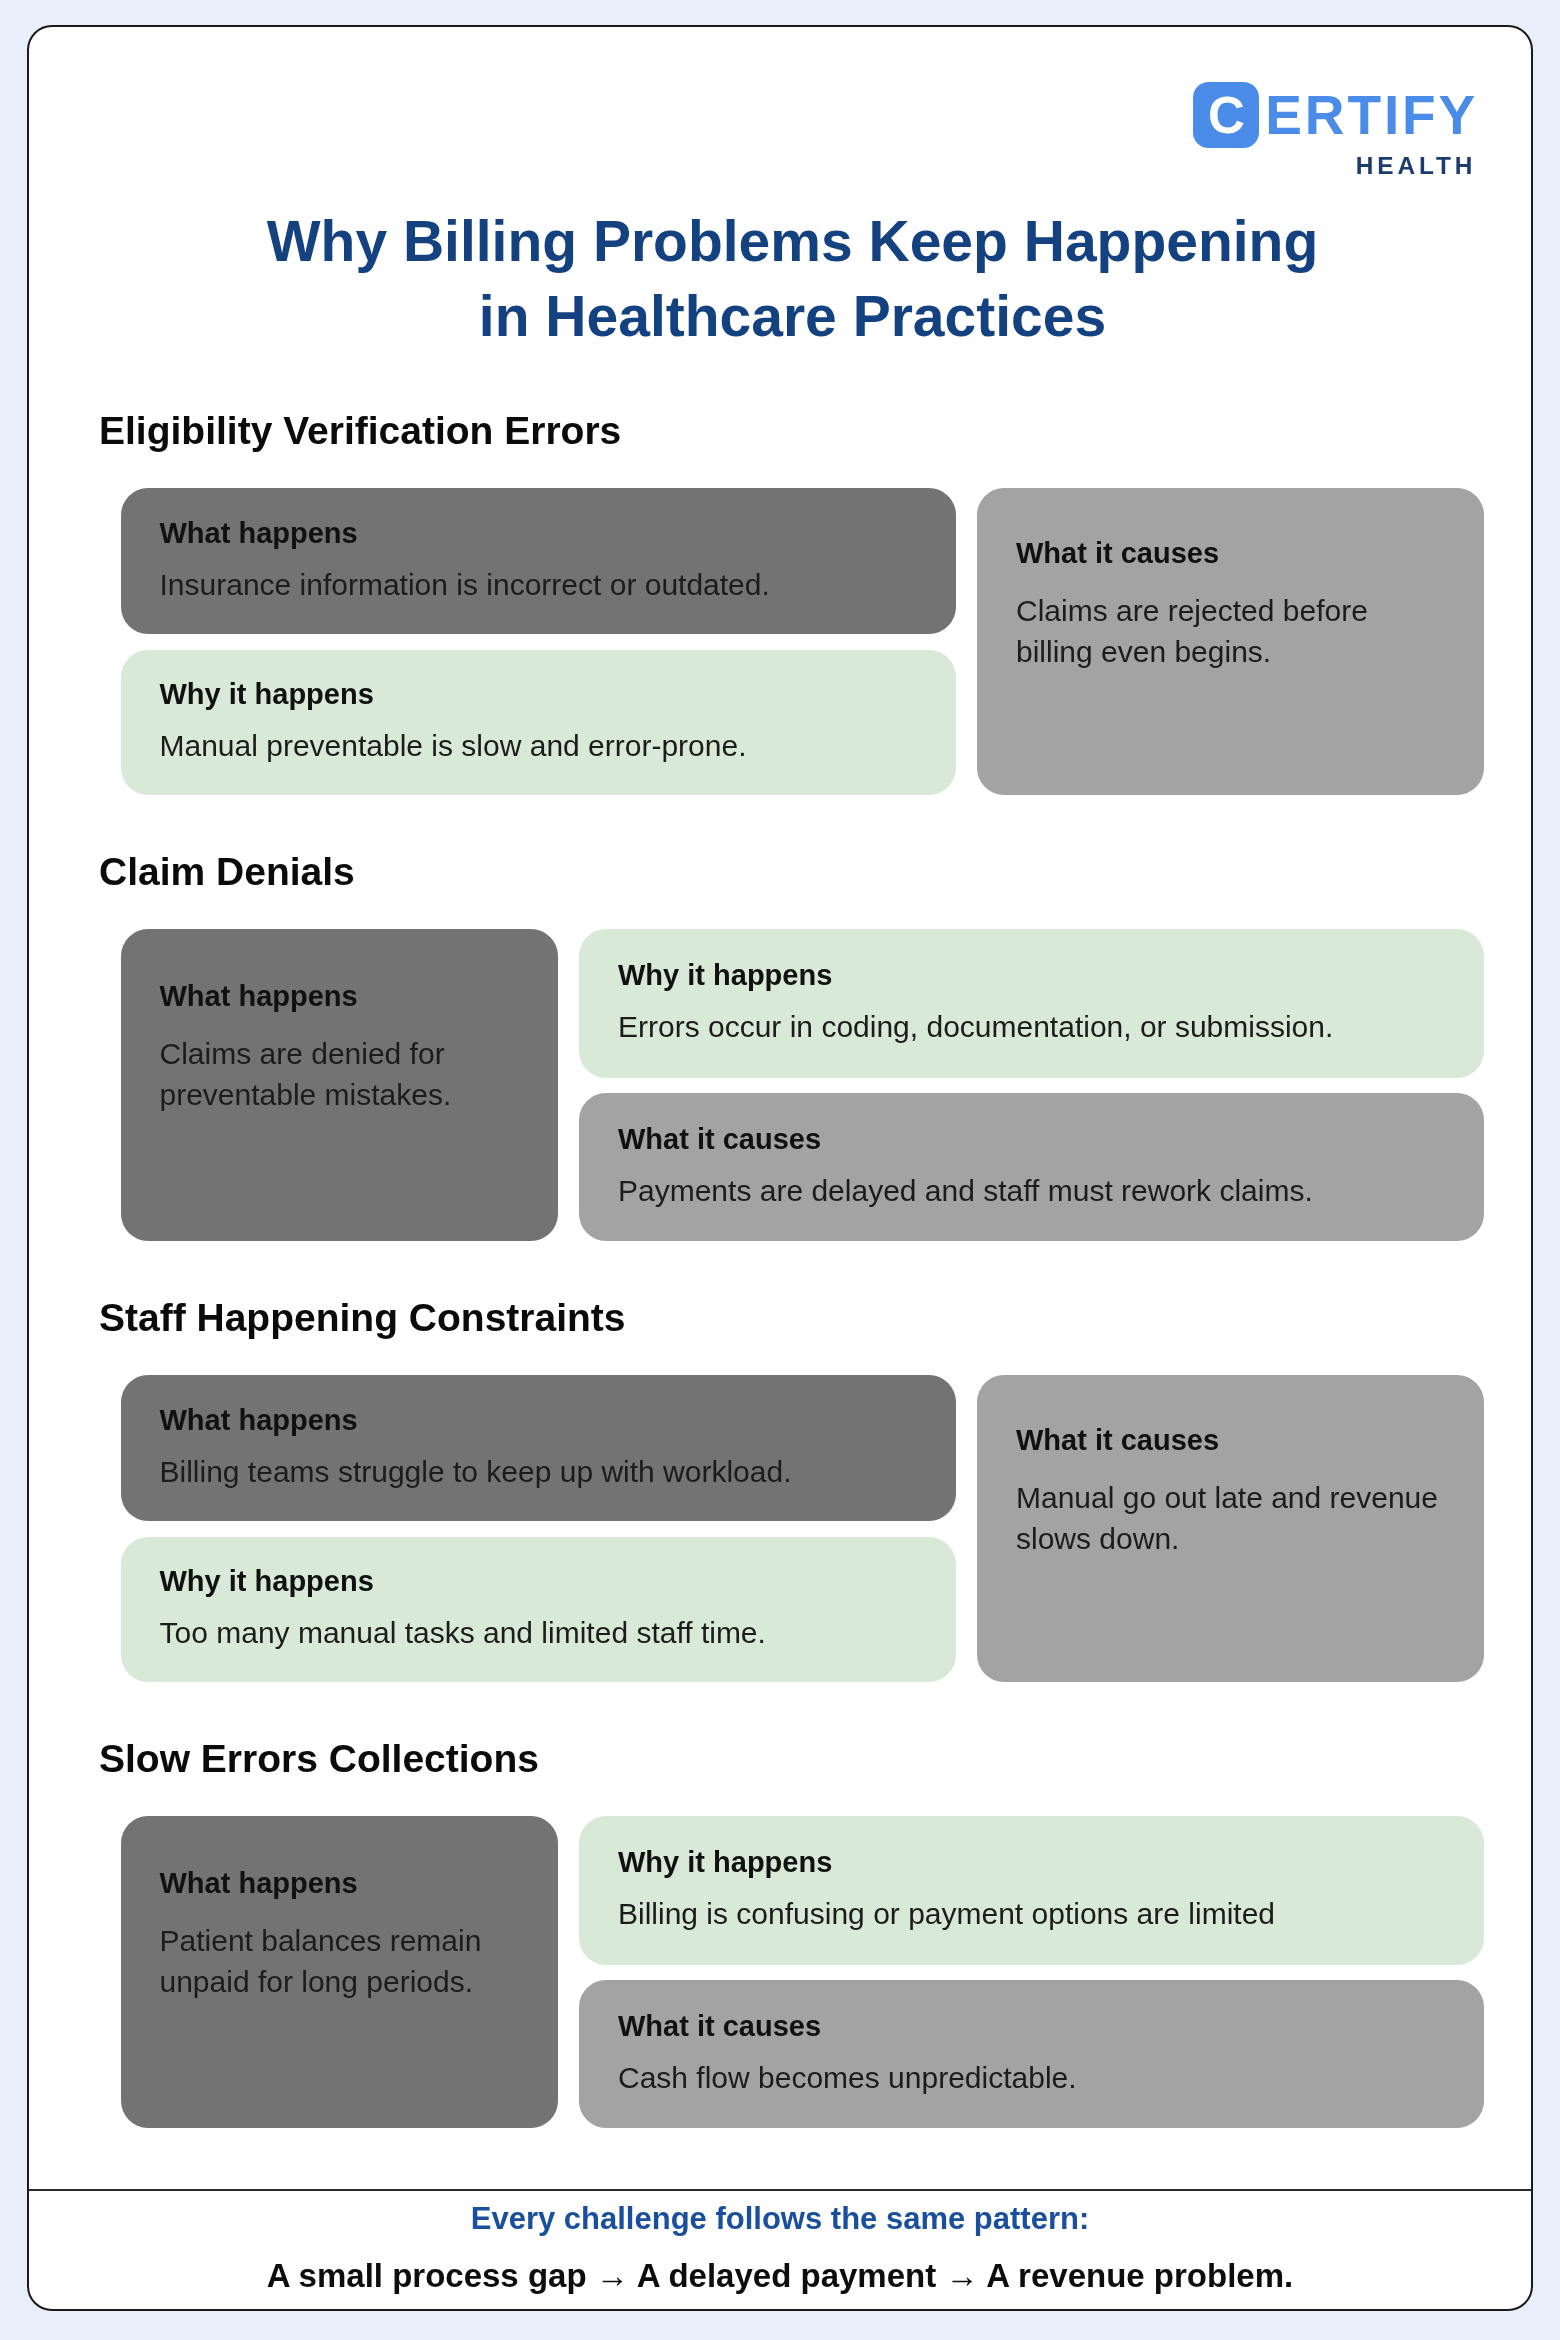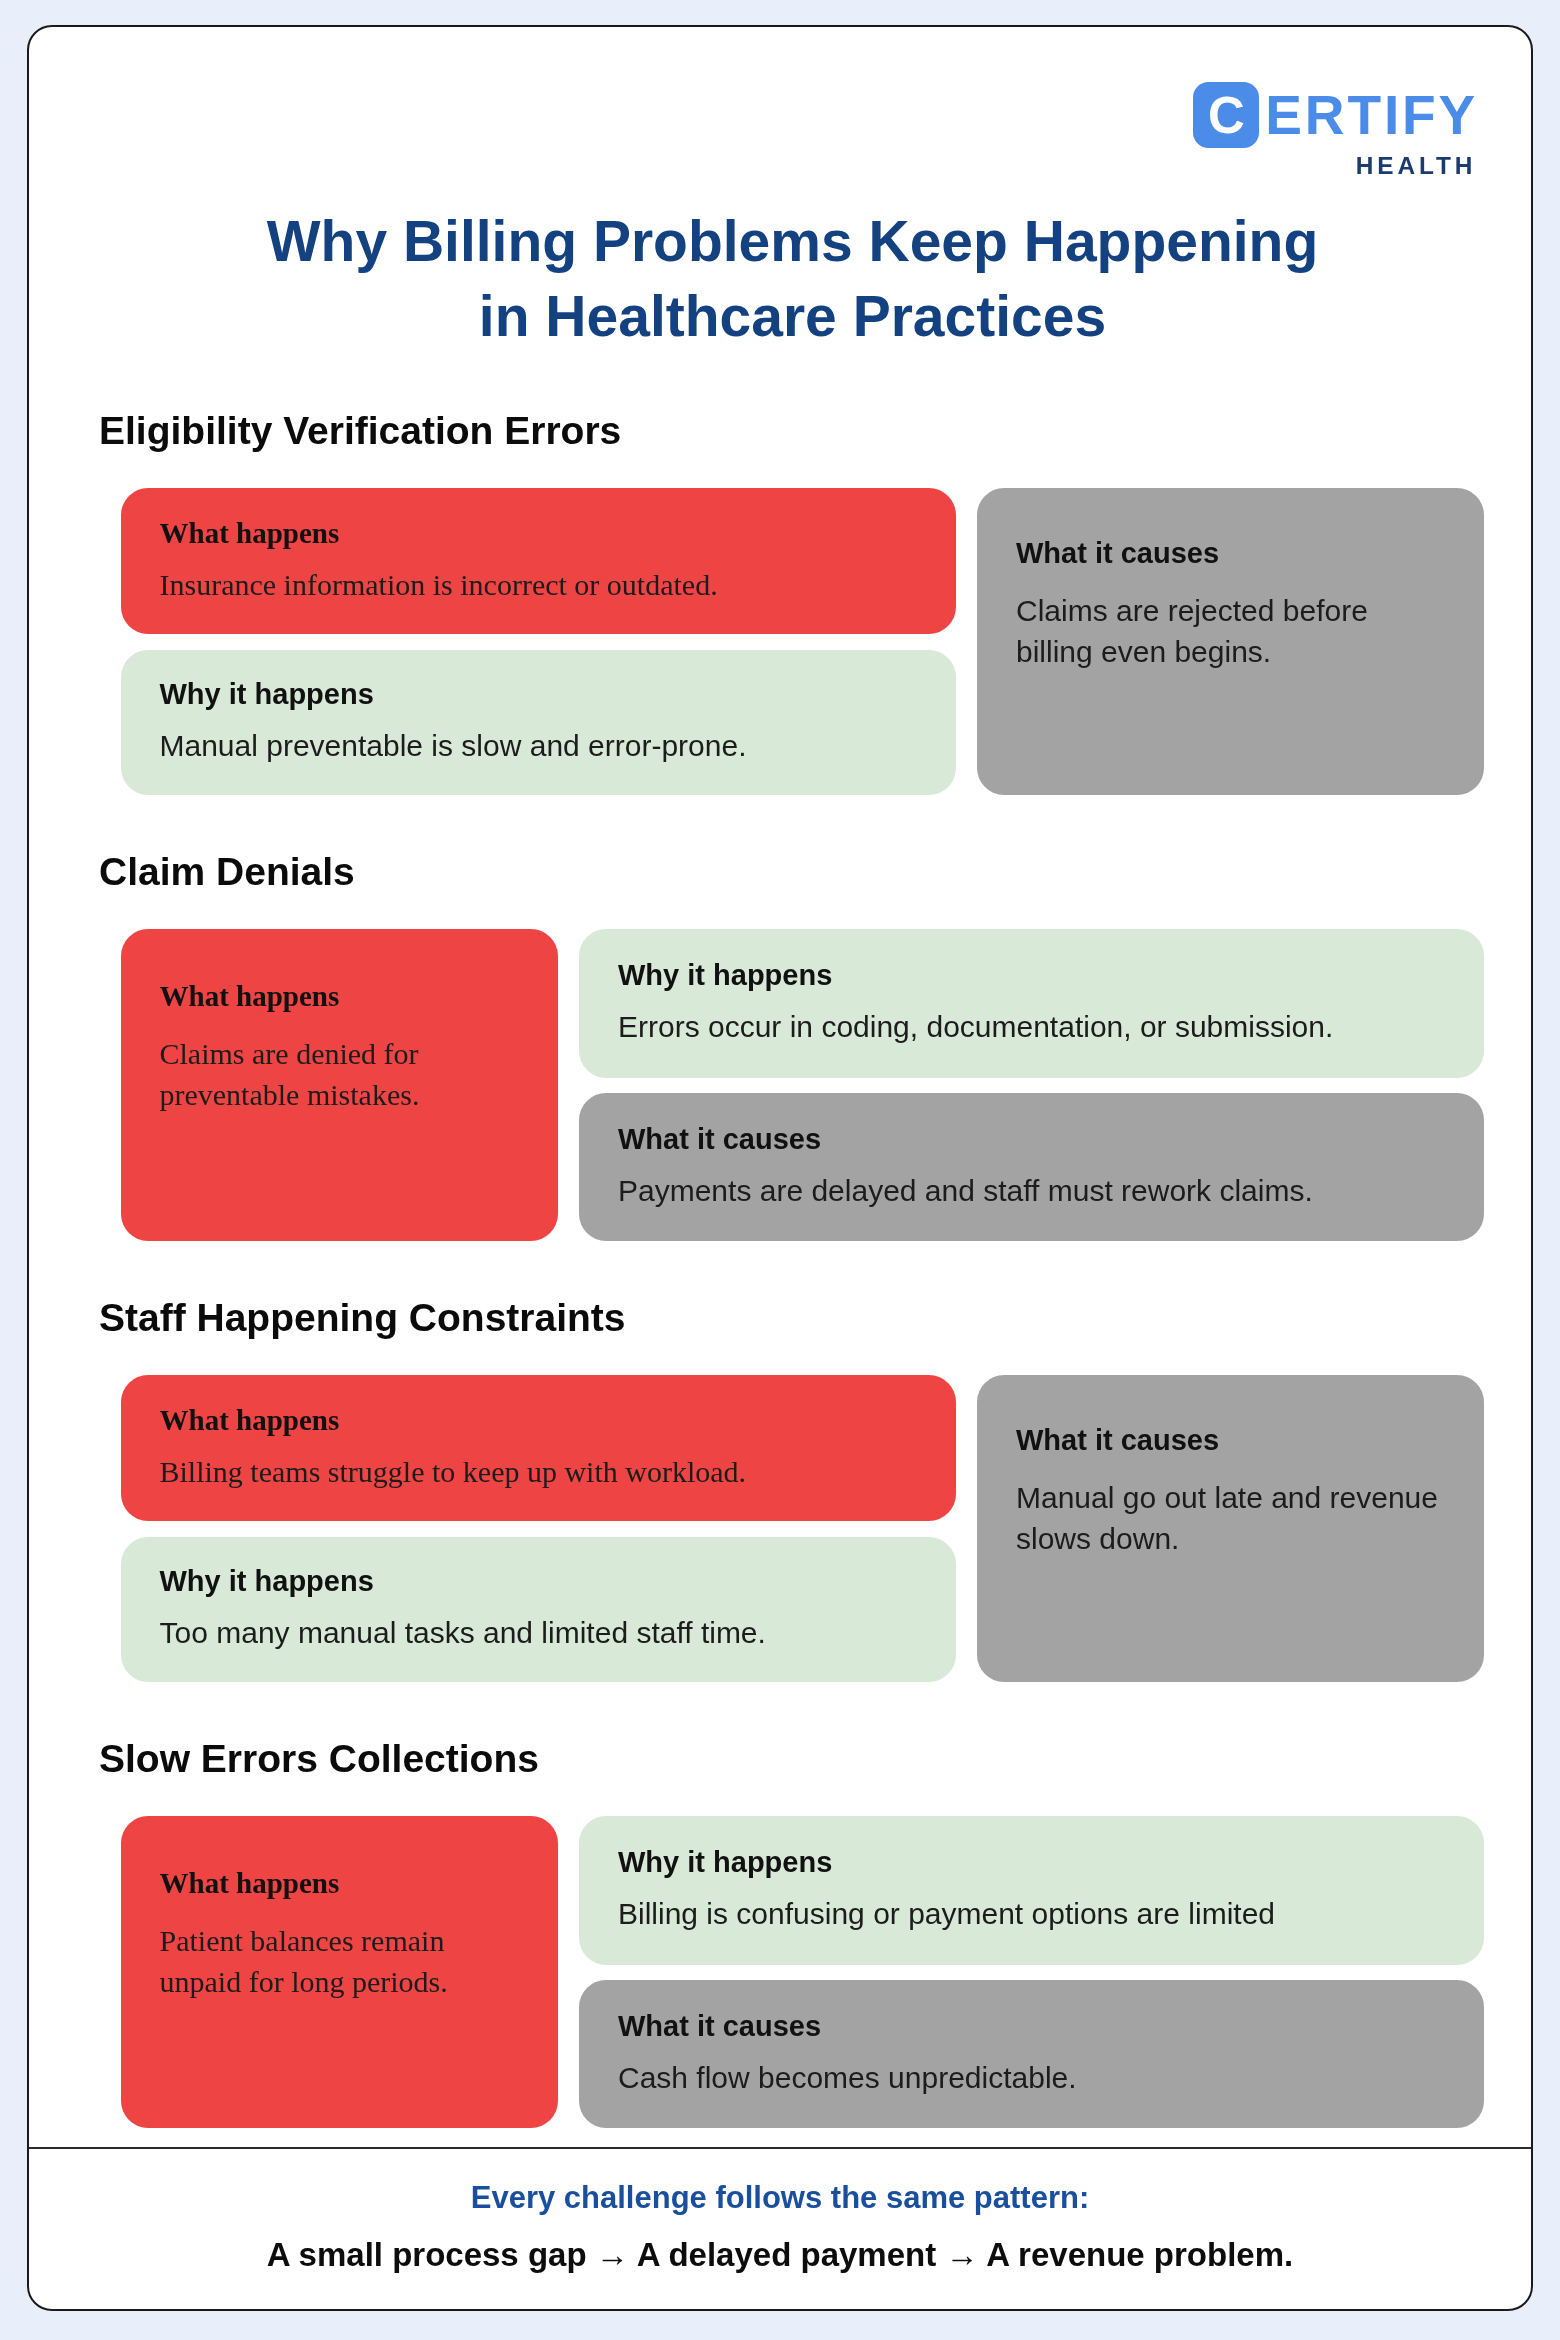--- a/index.html
+++ b/index.html
@@ -97,33 +97,33 @@
   .card {
     border-radius: 27px;
     padding: 24.4px 39px;
     display: flex;
     flex-direction: column;
     justify-content: center;
     gap: 13.7px;
   }
   .card-title { font-size: 29px; font-weight: 700; color: #111111; }
   .card-body  { font-size: 30px; font-weight: 400; color: #1c1c1c; line-height: 1.38; }
-  .card.what   { background: #ef4444; font-family: Liberation Serif, serif; }
+  .card.what   { background: #737373; }
   .card.why    { background: #d8e9d8; }
   .card.causes { background: #a3a3a3; }
   .card.tall  { width: 507px; justify-content: flex-start; padding-top: 49px; gap: 19.5px; }
   .card.tall-left { width: 437px; justify-content: flex-start; padding-top: 51px; gap: 19.5px; }
   .row-a .stack .card { flex: 1; }
   .row-a { height: 307px; }
   .row-b { height: 312px; }
   .row-b .stack .card { flex: 1; }
   
   .footer {
     border-top: 2px solid #2a2a2a;
-    height: 162px;
+    height: 120px;
     display: flex;
     flex-direction: column;
     align-items: center;
     justify-content: center;
     gap: 19.5px;
     padding: 5.9px 19.5px 9.8px 19.5px;
   }
   .footer-line1 {
     color: #1a4f9d;
     font-size: 31px;

